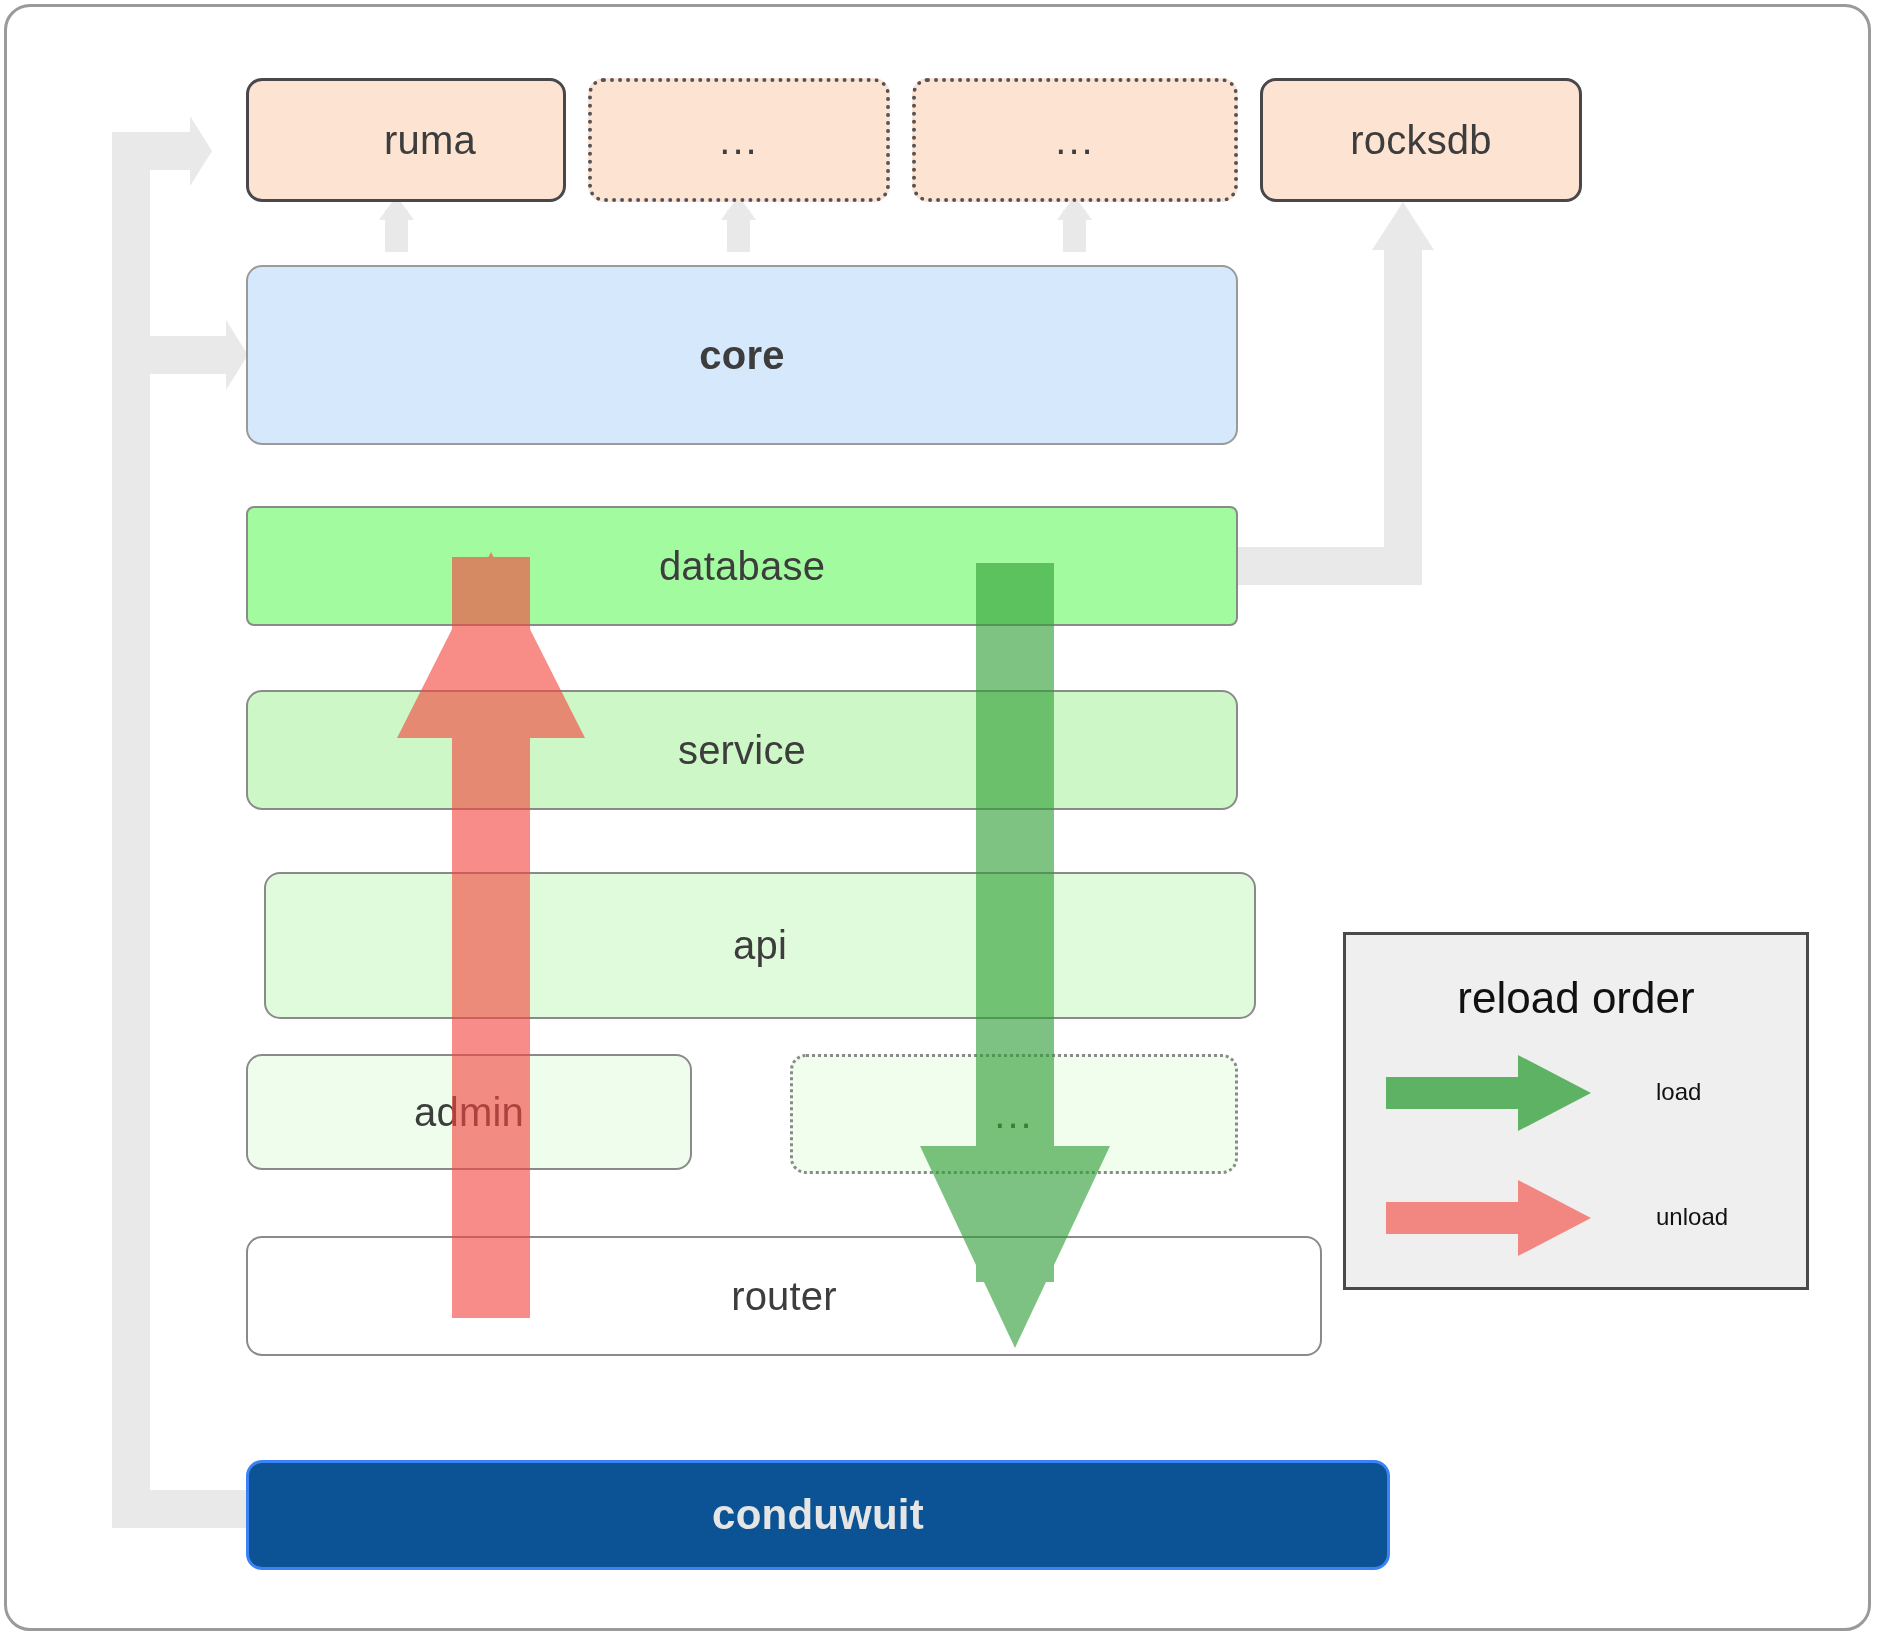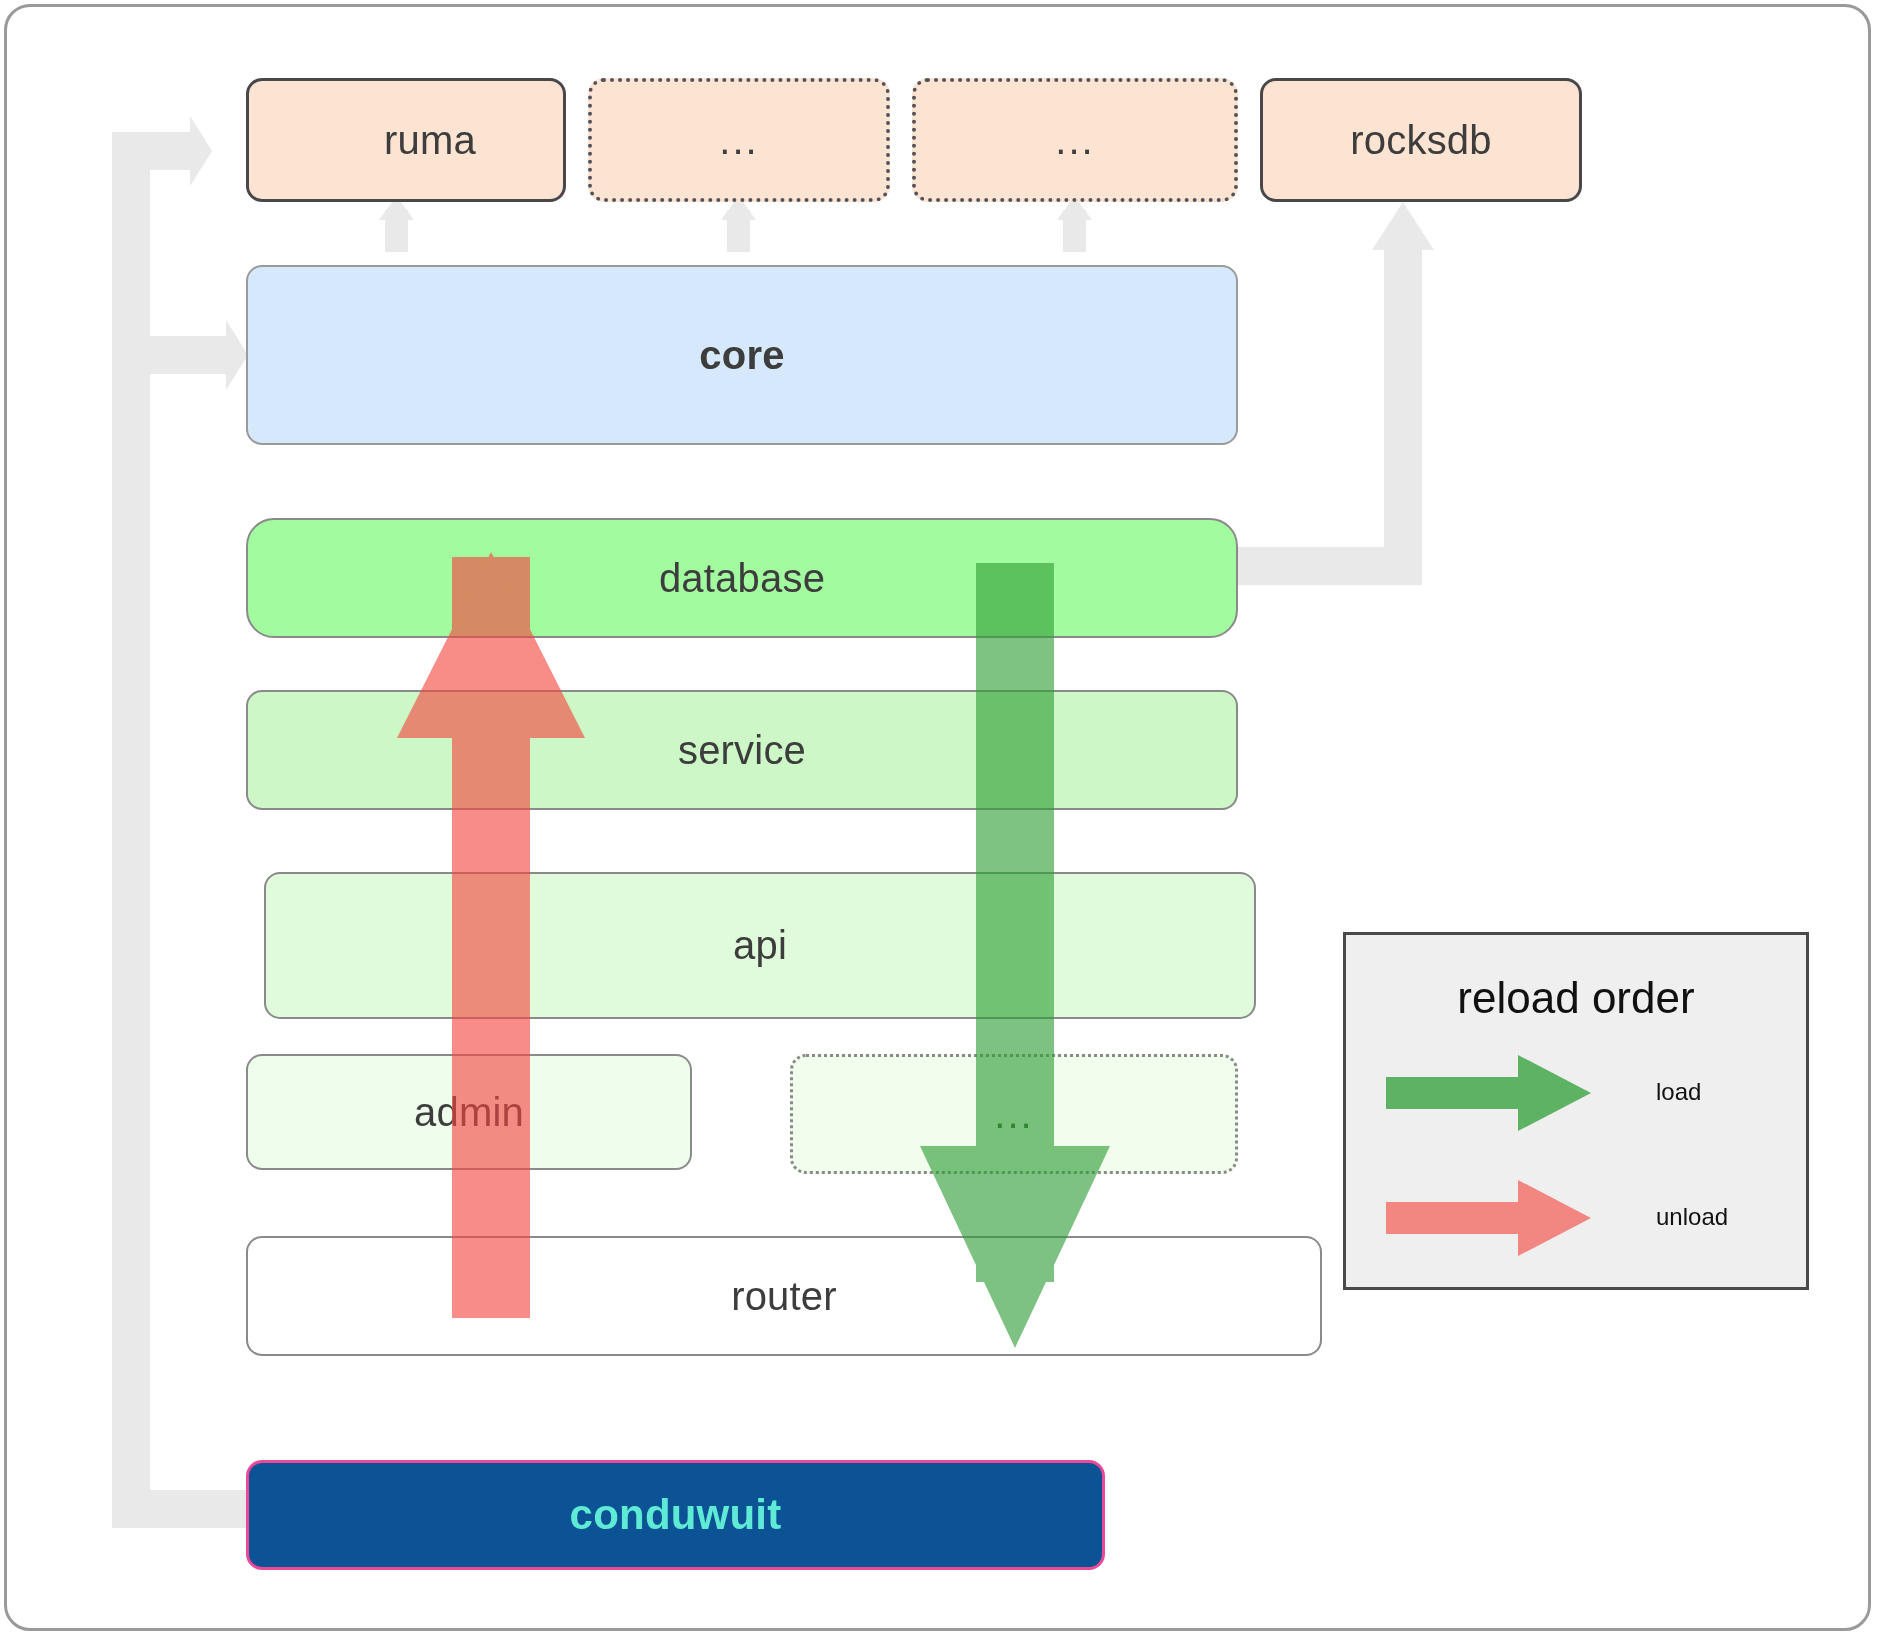--- a/index.html
+++ b/index.html
@@ -60,26 +60,25 @@
     left: 246px;
     top: 265px;
     width: 992px;
     height: 180px;
     font-weight: bold;
   }
   
   .database {
     background: #a3fb9f;
     border: 2px solid #8a8a8a;
-    border-radius: 28px;
+    border-radius: 8px;
     left: 246px;
     top: 506px;
     width: 992px;
     height: 120px;
-    margin-top: 12px;
   }
   
   .service {
     background: #cdf7c6;
     border: 2px solid #8a8a8a;
     border-radius: 16px;
     left: 246px;
     top: 690px;
     width: 992px;
     height: 120px;
@@ -121,27 +120,27 @@
     border: 2px solid #8a8a8a;
     border-radius: 16px;
     left: 246px;
     top: 1236px;
     width: 1076px;
     height: 120px;
   }
   
   .conduwuit {
     background: #0b5394;
-    border: 3px solid #ec4899;
+    border: 3px solid #3b82f6;
     border-radius: 16px;
     left: 246px;
     top: 1460px;
-    width: 859px;
+    width: 1144px;
     height: 110px;
-    color: #5eead4;
+    color: #e5e5e5;
     font-weight: bold;
     font-size: 42px;
   }
 
   .dots { font-size: 40px; letter-spacing: 2px; line-height: 0.6; }
   .dots-green { color: #2f5d2c; }
 
   
   .legend {
     position: absolute;

